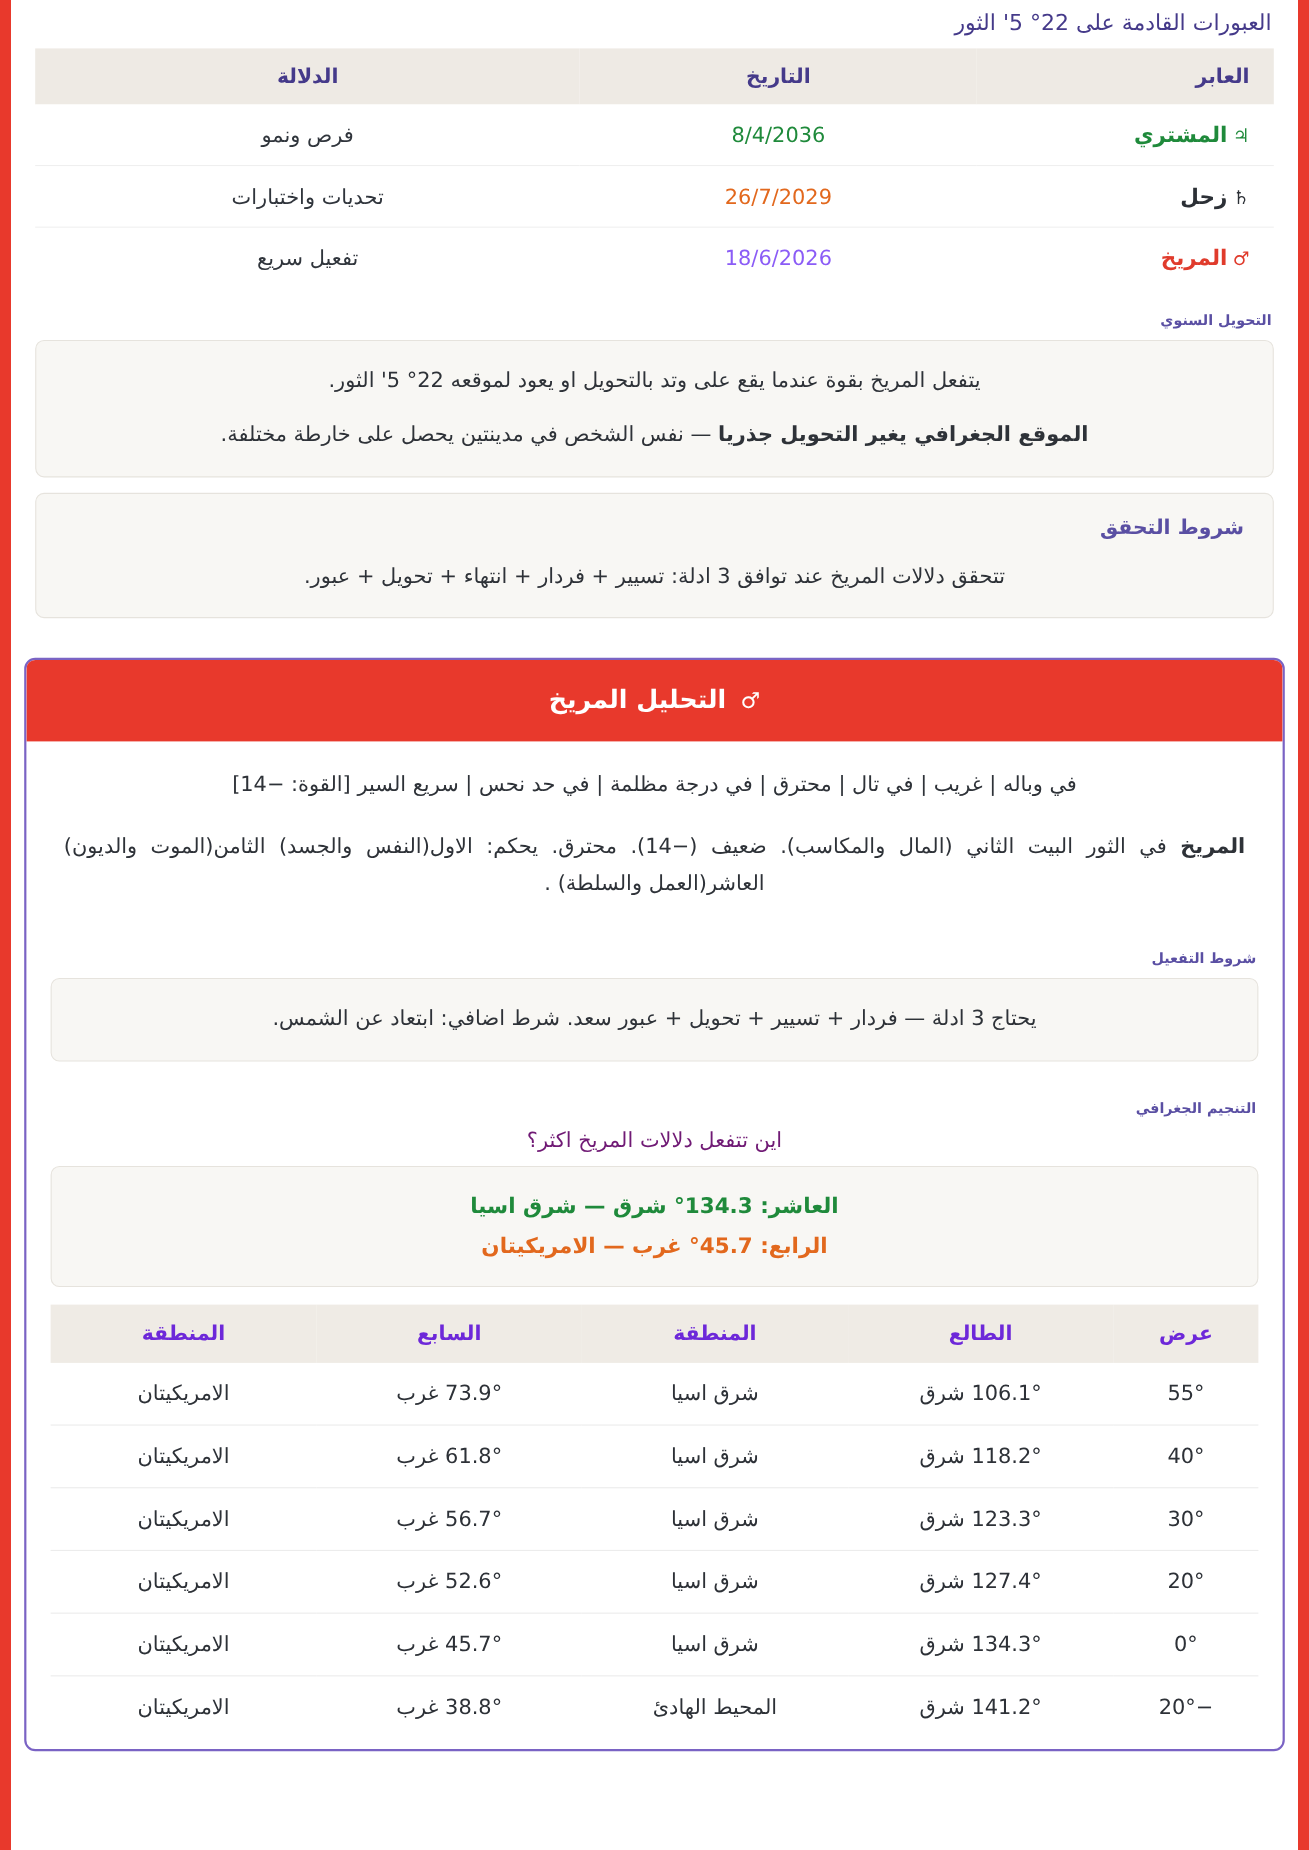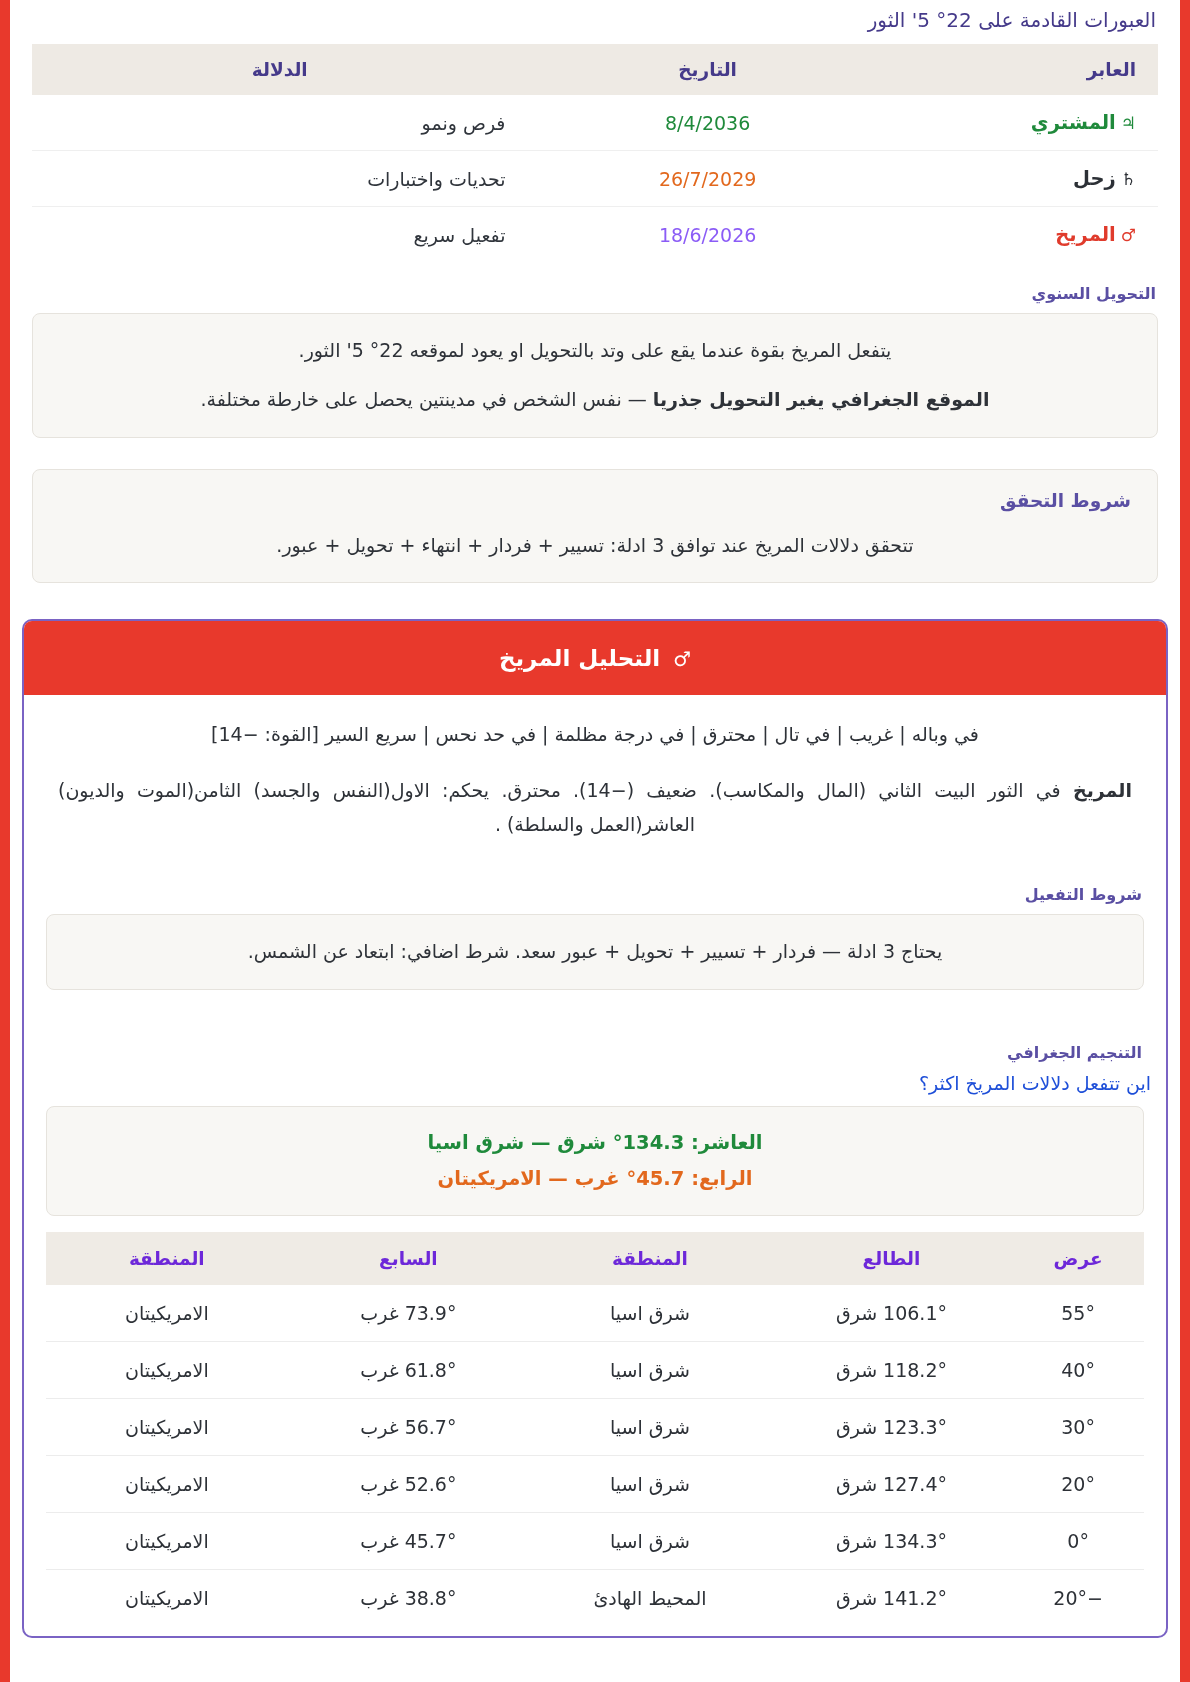--- a/index.html
+++ b/index.html
@@ -82,41 +82,41 @@
     border-top: 1px solid #efefef;
     background: #ffffff;
   }
   table.grid tbody tr:first-child td { border-top: none; }
 
   .th-right { text-align: right; }
   .th-center { text-align: center; }
 
   .cell-planet { text-align: right; font-weight: 700; font-size: 19.5px; white-space: nowrap; }
   .cell-date   { text-align: center; font-size: 19px; }
-  .cell-mean   { font-size: 19px; color: #30353c; }
+  .cell-mean   { text-align: center; font-size: 19px; color: #30353c; }
 
   .p-jup  { color: #1f8a3b; }
   .p-sat  { color: #2c3036; }
   .p-mars { color: #e03b2c; }
   .d-green  { color: #1f8a3b; }
   .d-orange { color: #e2681d; }
   .d-plain  { color: #8b5cf6; }
 
   .glyph { font-size: 17px; margin-left: 5px; }
 
   
   .sub-head {
     text-align: right;
     color: #5a4fa3;
     font-weight: 700;
-    font-size: 16px;
+    font-size: 13px;
     padding: 22px 24px 10px 40px;
   }
   .infobox {
-    margin: 0 22px 31px 22px;
+    margin: 0 22px 14px 22px;
     background: #f8f7f4;
     border: 1px solid #e6e3dd;
     border-radius: 8px;
     padding: 20px 26px;
   }
   .infobox p {
     margin: 0 0 16px 0;
     font-size: 19px;
     line-height: 1.75;
     text-align: center;
@@ -161,24 +161,24 @@
     text-align: center;
     color: #2e3238;
     padding: 0 34px;
     margin: 0 0 22px 0;
   }
   .para.just { text-align: justify; text-align-last: center; }
   .para b { font-weight: 700; }
 
   .q-line {
     font-size: 19px;
-    text-align: right;
+    text-align: center;
     padding: 0 15px;
     margin: 0 0 12px 0;
-    color: #1d4ed8;
+    color: #701a75;
   }
 
   .geo-box {
     margin: 0 22px 16px 22px;
     background: #f8f7f4;
     border: 1px solid #e6e3dd;
     border-radius: 8px;
     padding: 18px 26px;
     text-align: center;
   }

